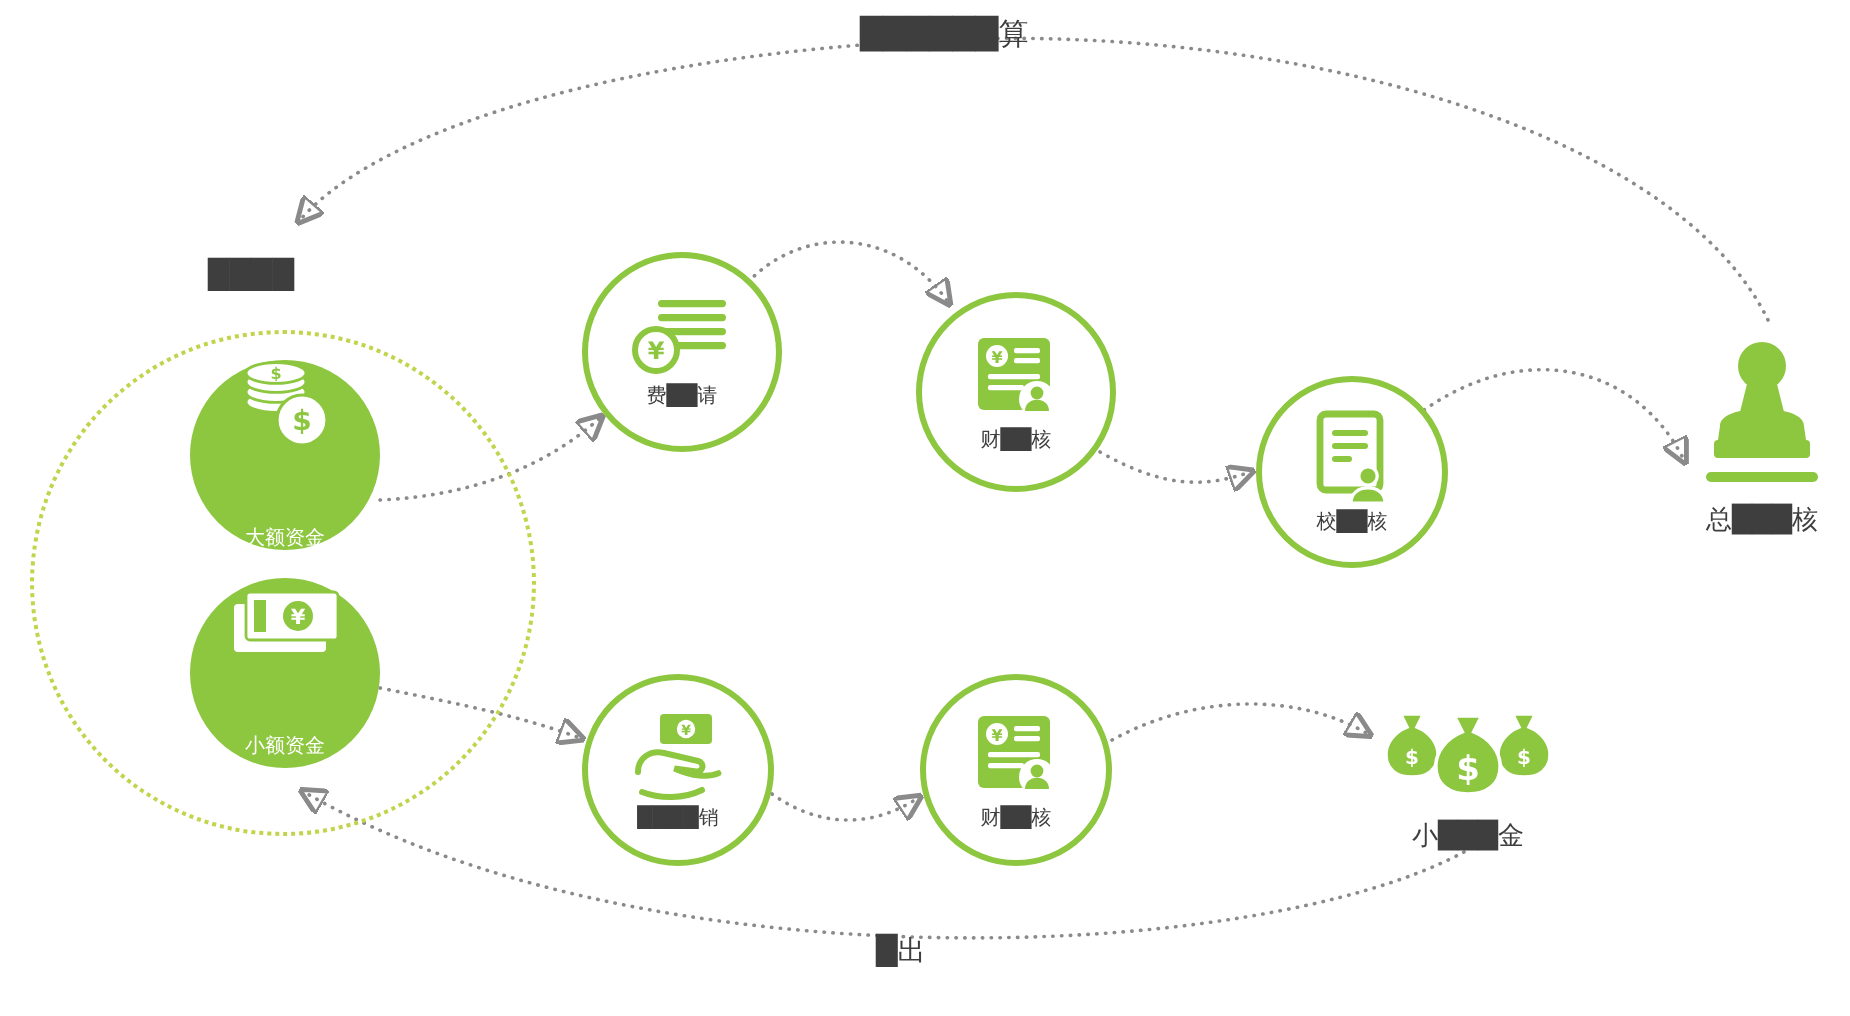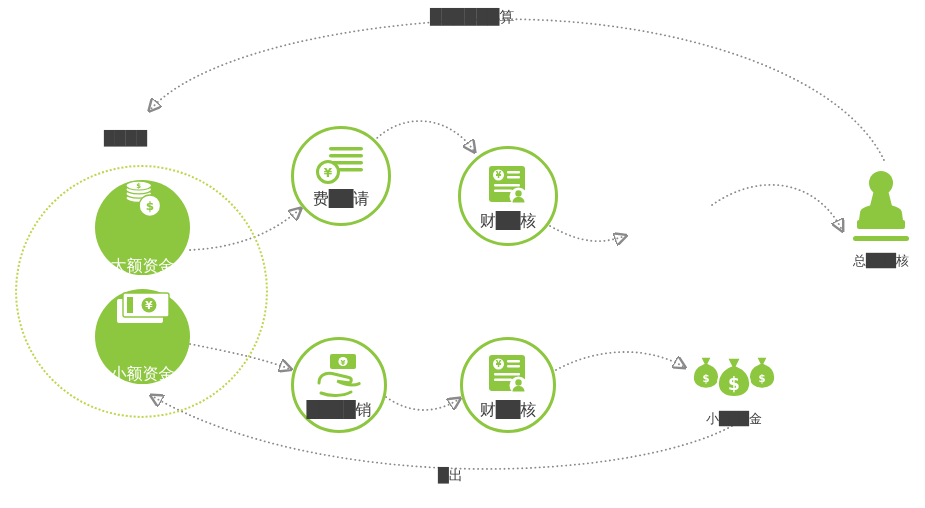--- a/index.html
+++ b/index.html
@@ -13,21 +13,21 @@
   body{font-family:"DejaVu Sans",sans-serif;color:var(--ink);}
   .canvas{position:relative;width:925px;height:508px;background:#fff;overflow:hidden;}
   .arrows{position:absolute;left:0;top:0;width:925px;height:508px;pointer-events:none;}
   .arrows path{fill:none;stroke:var(--arrow);stroke-width:1.8;stroke-linecap:round;stroke-dasharray:0.2 4.2;}
 
   .pool-circle{position:absolute;left:15px;top:165px;width:253px;height:253px;border:2px dotted var(--dash);border-radius:50%;}
 
   .node{position:absolute;border-radius:50%;display:flex;flex-direction:column;align-items:center;justify-content:center;gap:3px;}
   .node.solid{background:var(--green);}
   .node.ring{background:#fff;border:3px solid var(--green);}
-  .nlabel{font-size:16px;color:var(--ink);white-space:nowrap;line-height:1.1;}
+  .nlabel{font-size:10px;color:var(--ink);white-space:nowrap;line-height:1.1;}
   .nlabel.light{color:#fff;margin-top:35px;}
 
   #large-fund{left:95px;top:180px;width:95px;height:95px;}
   #small-fund{left:95px;top:289px;width:95px;height:95px;}
   #expense-node{left:291px;top:126px;width:100px;height:100px;}
   #finance-top-node{left:458px;top:146px;width:100px;height:100px;}
   #principal-node{left:628px;top:188px;width:96px;height:96px;}
   #reimburse-node{left:291px;top:337px;width:96px;height:96px;}
   #finance-bottom-node{left:460px;top:337px;width:96px;height:96px;}
 
@@ -120,20 +120,31 @@
       <rect x="22" y="13" width="13" height="2.6" rx="1" fill="#fff"></rect>
       <rect x="9" y="21" width="26" height="2.6" rx="1" fill="#fff"></rect>
       <rect x="9" y="26.5" width="18" height="2.6" rx="1" fill="#fff"></rect>
       <circle cx="33.5" cy="33.5" r="9" fill="#fff"></circle>
       <circle cx="33.5" cy="30.5" r="3.2" fill="#8dc63f"></circle>
       <path d="M27.5 39.5 c0-3.6 2.7-5.6 6-5.6 s6 2 6 5.6 z" fill="#8dc63f"></path>
     </svg>
     <div class="nlabel">财██核</div>
   </div>
 
+  <div class="node ring" id="principal-node">
+    <svg width="44" height="48" viewBox="0 0 44 48">
+      <rect x="6" y="2" width="30" height="38" rx="3" fill="none" stroke="#8dc63f" stroke-width="3.4"></rect>
+      <rect x="12" y="10" width="18" height="3" rx="1.5" fill="#8dc63f"></rect>
+      <rect x="12" y="16.5" width="18" height="3" rx="1.5" fill="#8dc63f"></rect>
+      <rect x="12" y="23" width="10" height="3" rx="1.5" fill="#8dc63f"></rect>
+      <circle cx="30" cy="33" r="4.6" fill="#8dc63f" stroke="#fff" stroke-width="1.6"></circle>
+      <path d="M21.5 46.5 c0-5 3.8-7.6 8.5-7.6 s8.5 2.6 8.5 7.6 z" fill="#8dc63f" stroke="#fff" stroke-width="1.6"></path>
+    </svg>
+    <div class="nlabel">校██核</div>
+  </div>
 
   <div class="figure-block" id="gm-block">
     <svg width="62" height="76" viewBox="0 0 62 76">
       <g fill="#8dc63f">
         <circle cx="31" cy="13" r="12"></circle>
         <path d="M24 20 h14 l4 16 h-22 z"></path>
         <path d="M10 43 c0-5.5 9-8.5 21-8.5 s21 3 21 8.5 l1 7 H9 z"></path>
         <rect x="7" y="50" width="48" height="9" rx="2"></rect>
         <rect x="3" y="66" width="56" height="5" rx="2.5"></rect>
       </g>

